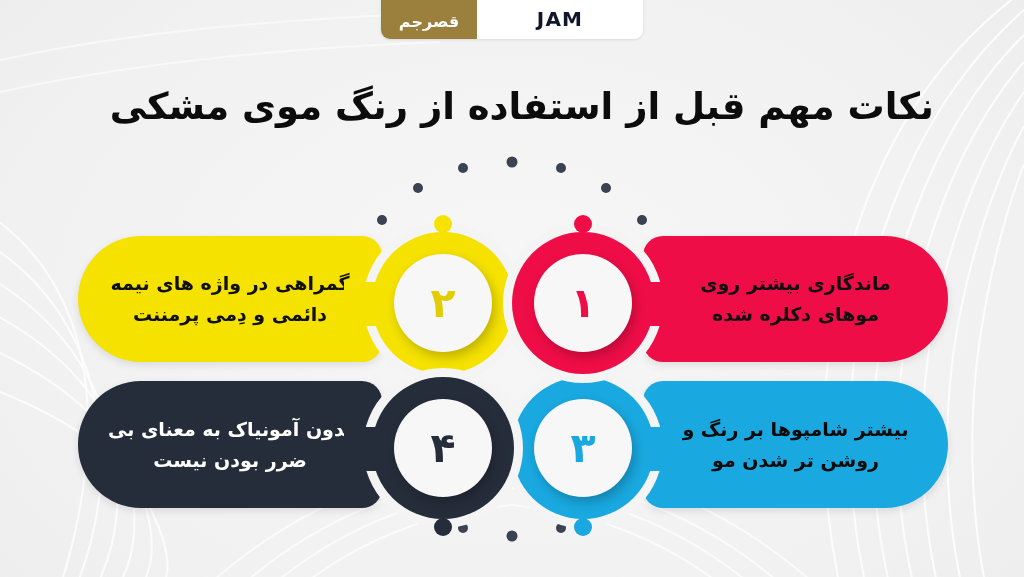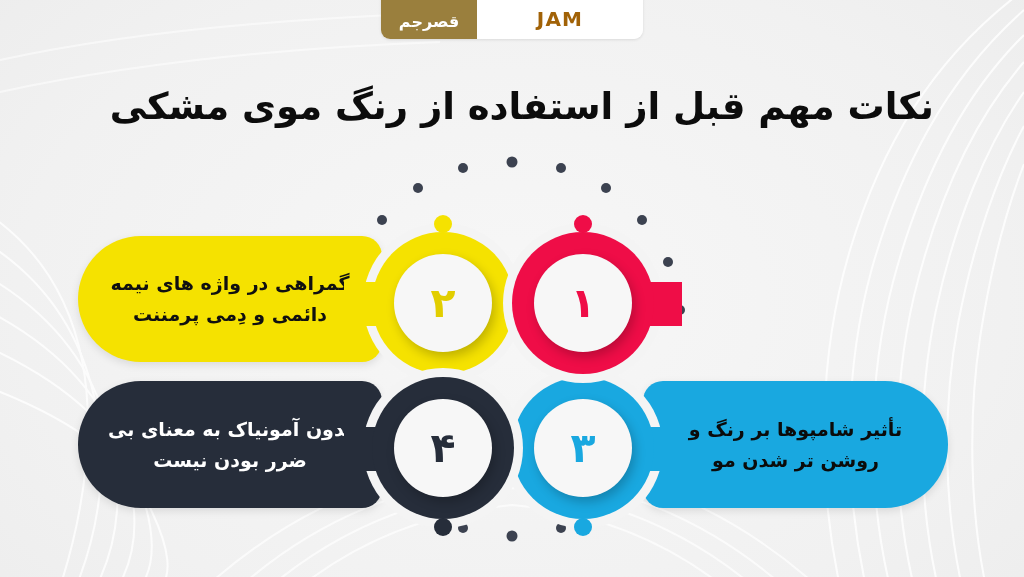--- a/index.html
+++ b/index.html
@@ -66,21 +66,21 @@
     display: flex;
     align-items: flex-end;
     justify-content: center;
     padding-bottom: 8px;
     font-size: 20px;
     font-weight: bold;
     letter-spacing: 1.2px;
     white-space: nowrap;
   }
   .logo-en .part-a { color: #9a7f3d; }
-  .logo-en .part-b { color: #a16207; }
+  .logo-en .part-b { color: #0f172a; }
 
   
   .headline {
     position: absolute;
     top: 82px;
     left: 0;
     width: 1024px;
     padding: 0 90px;
     direction: rtl;
     font-size: 37px;
@@ -289,27 +289,30 @@
       <circle cx="52" cy="328" r="5"></circle>
       <circle cx="312" cy="328" r="5"></circle>
       <circle cx="88" cy="360" r="5"></circle>
       <circle cx="276" cy="360" r="5"></circle>
       <circle cx="133" cy="380" r="5"></circle>
       <circle cx="231" cy="380" r="5"></circle>
       <circle cx="182" cy="388" r="5.5"></circle>
     </g>
   </svg>
 
+  <div class="card card-red">
+    <span>ماندگاری بیشتر روی موهای دکلره شده</span>
+  </div>
 
   <div class="card card-yellow">
     <span>گمراهی در واژه های نیمه دائمی و دِمی پرمننت</span>
   </div>
 
   <div class="card card-blue">
-    <span>تأثیر شامپوها بر رنگ و روشن تر شدن مو</span>
+    <span>بیشتر شامپوها بر رنگ و روشن تر شدن مو</span>
   </div>
 
   <div class="card card-dark">
     <span>بدون آمونیاک به معنای بی ضرر بودن نیست</span>
   </div>
 
   <div class="badge" id="badge-2">
     <div class="stem"></div>
     <div class="ring"></div>
     <div class="pip"></div>

